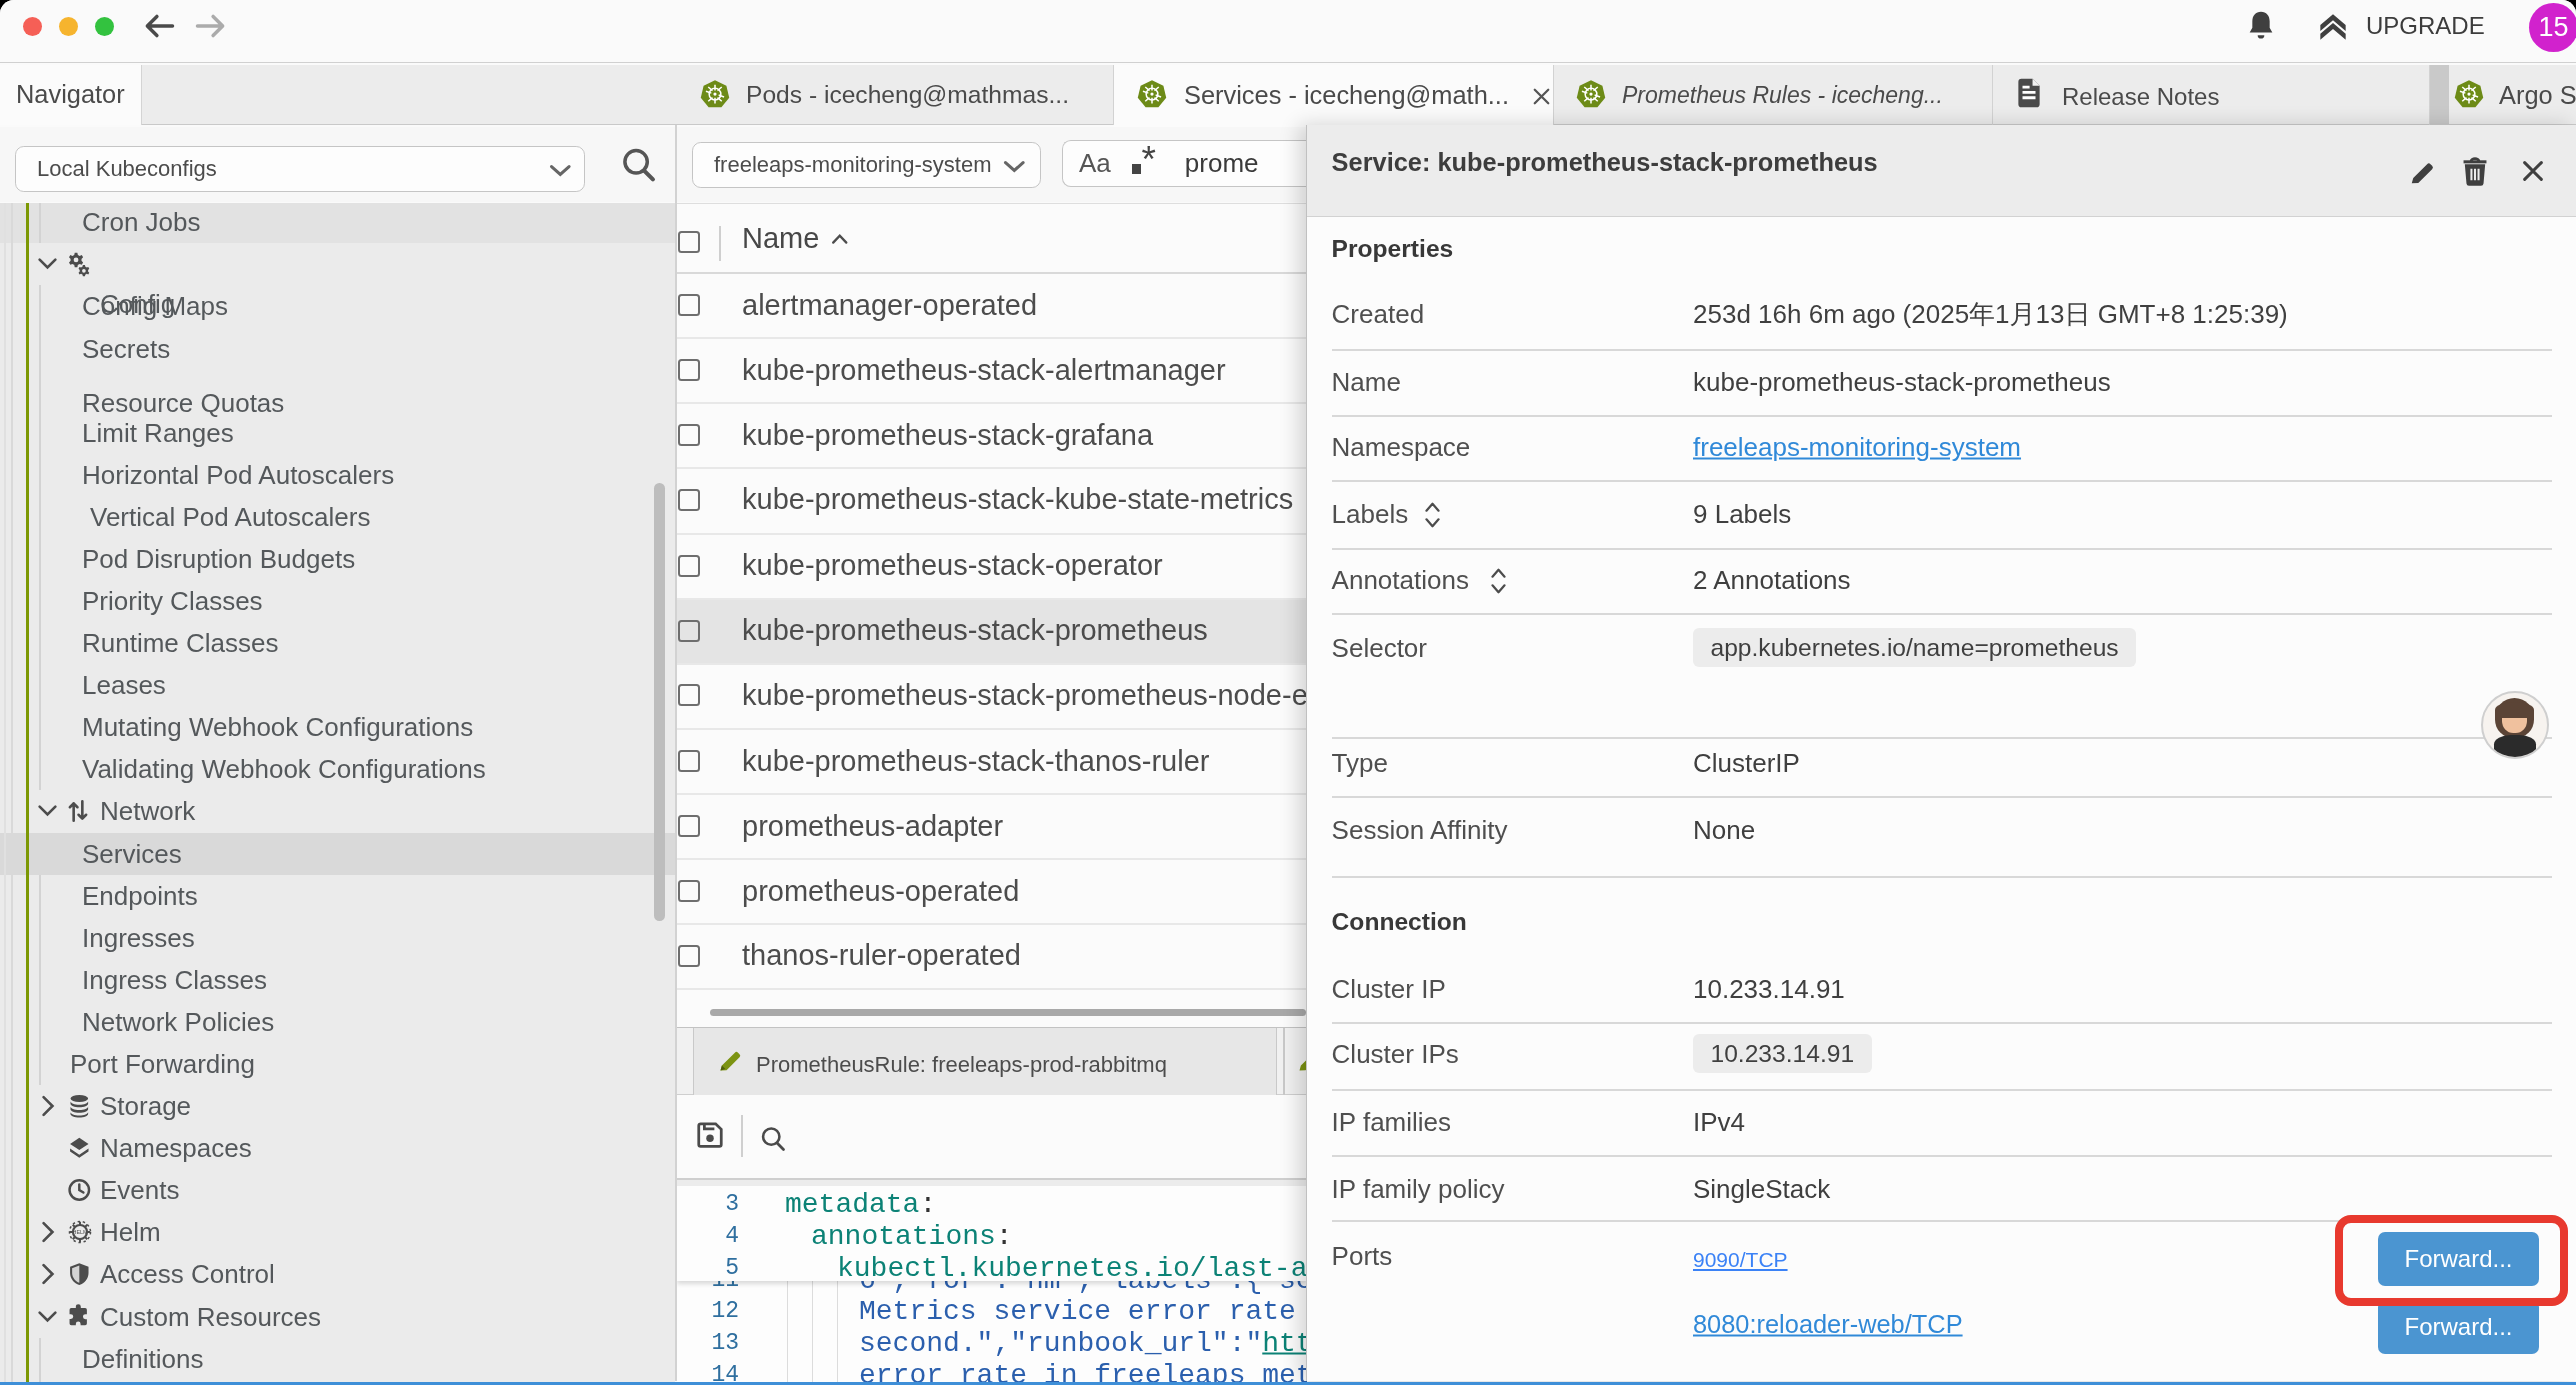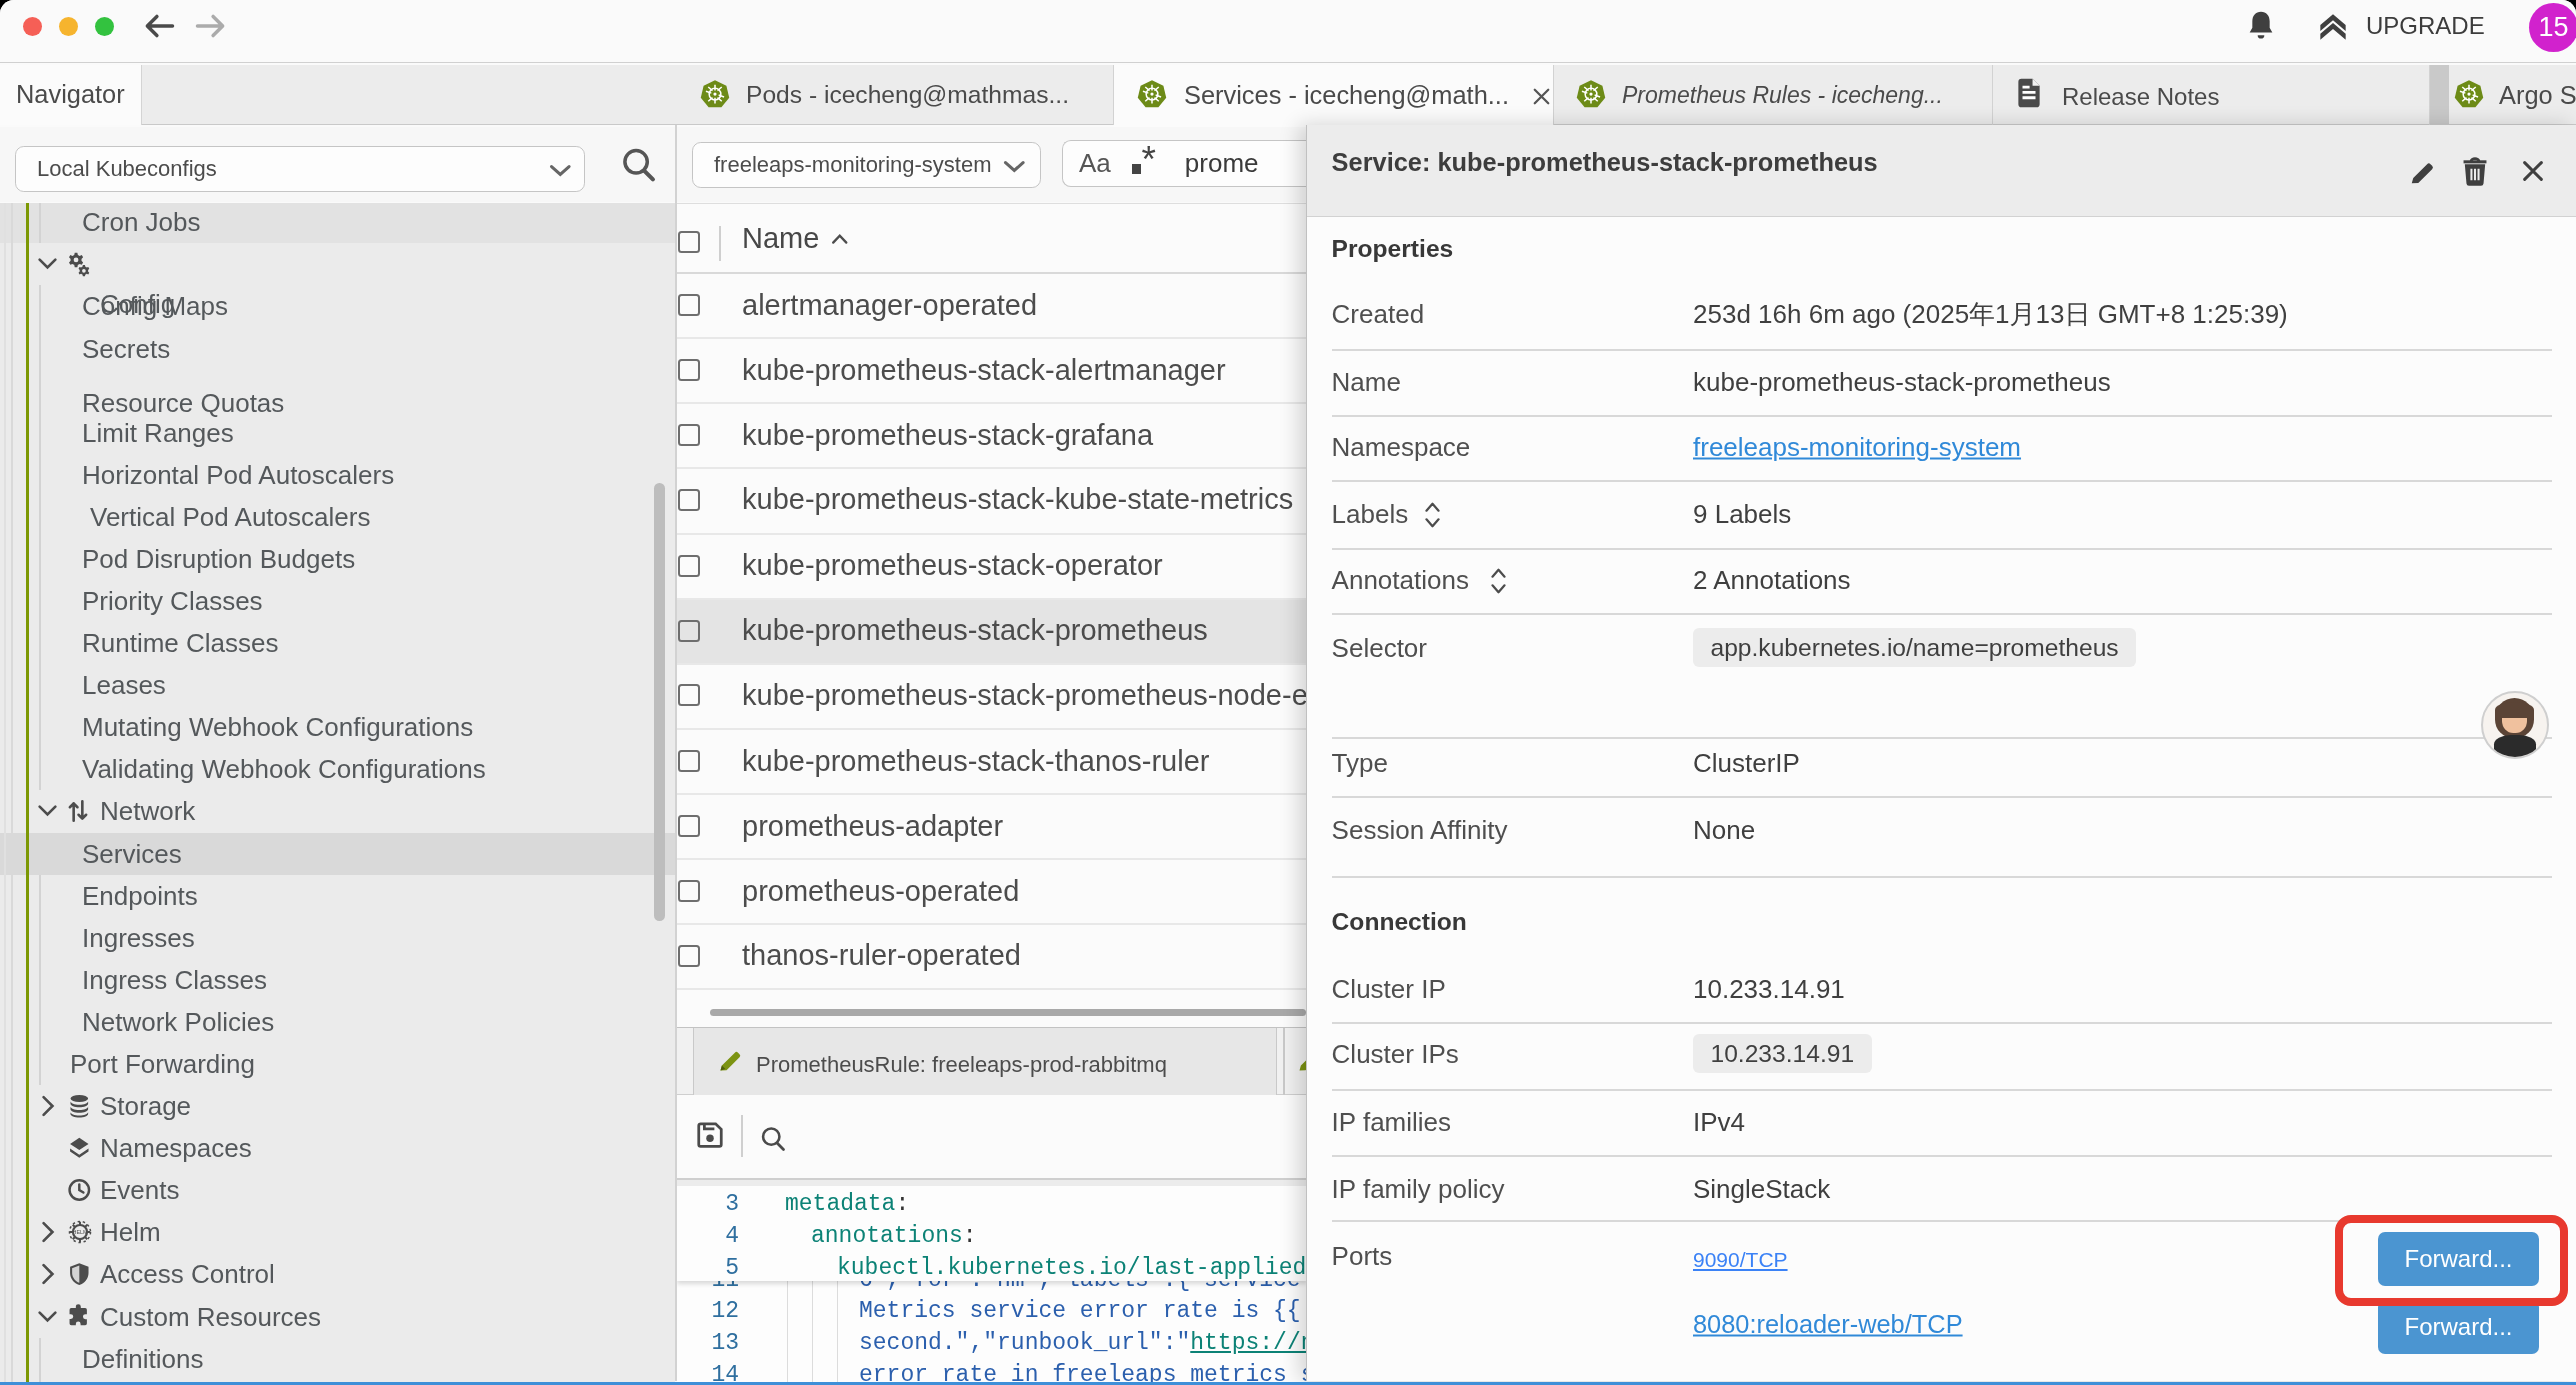--- a/index.html
+++ b/index.html
@@ -34,21 +34,21 @@
 
 #drawer{position:absolute;left:1306px;top:125px;width:1270px;height:1256px;background:#fcfcfc;border-left:1.8px solid #c0c0c0;box-shadow:-7px 0 19px rgba(0,0,0,0.16);}
 #drawerhead{position:absolute;left:0;top:0;width:1270px;height:92px;background:#ececec;border-bottom:1.8px solid #d2d2d2;}
 .dlabel{position:absolute;left:24.6px;font-size:26px;color:#4f4f4f;transform:translateY(-50%);white-space:nowrap;}
 .dvalue{position:absolute;left:386px;font-size:26px;color:#3f3f3f;transform:translateY(-50%);white-space:nowrap;}
 .dsep{position:absolute;left:24.6px;width:1220px;height:1.8px;background:#d8d8d8;}
 .chip{position:absolute;background:#ececec;border-radius:6.1px;font-size:24.6px;color:#3f3f3f;display:flex;align-items:center;padding:0 17.5px;height:39px;}
 .fwdbtn{position:absolute;left:1071px;width:161px;height:54px;background:#4b95d1;border-radius:7px;color:#fff;font-size:24px;display:flex;align-items:center;justify-content:center;}
 
 #bottombar{position:absolute;left:0;top:1382px;width:2576px;height:3.5px;background:#3e8fd8;}
-.mono{font-family:"Liberation Mono",monospace;font-size:23px;white-space:pre;}
+.mono{font-family:"Liberation Mono",monospace;font-size:28px;white-space:pre;}
 .lnum{position:absolute;width:62px;text-align:right;color:#2f6f9f;transform:translateY(-50%);font-family:"Liberation Mono",monospace;font-size:23px;}
 .cline{position:absolute;transform:translateY(-50%);}
 .tealk{color:#0c8276;}
 .bluev{color:#2b5fad;}
 </style>
 </head>
 <body>
 <div id="app">
 
 <div id="topbar">

